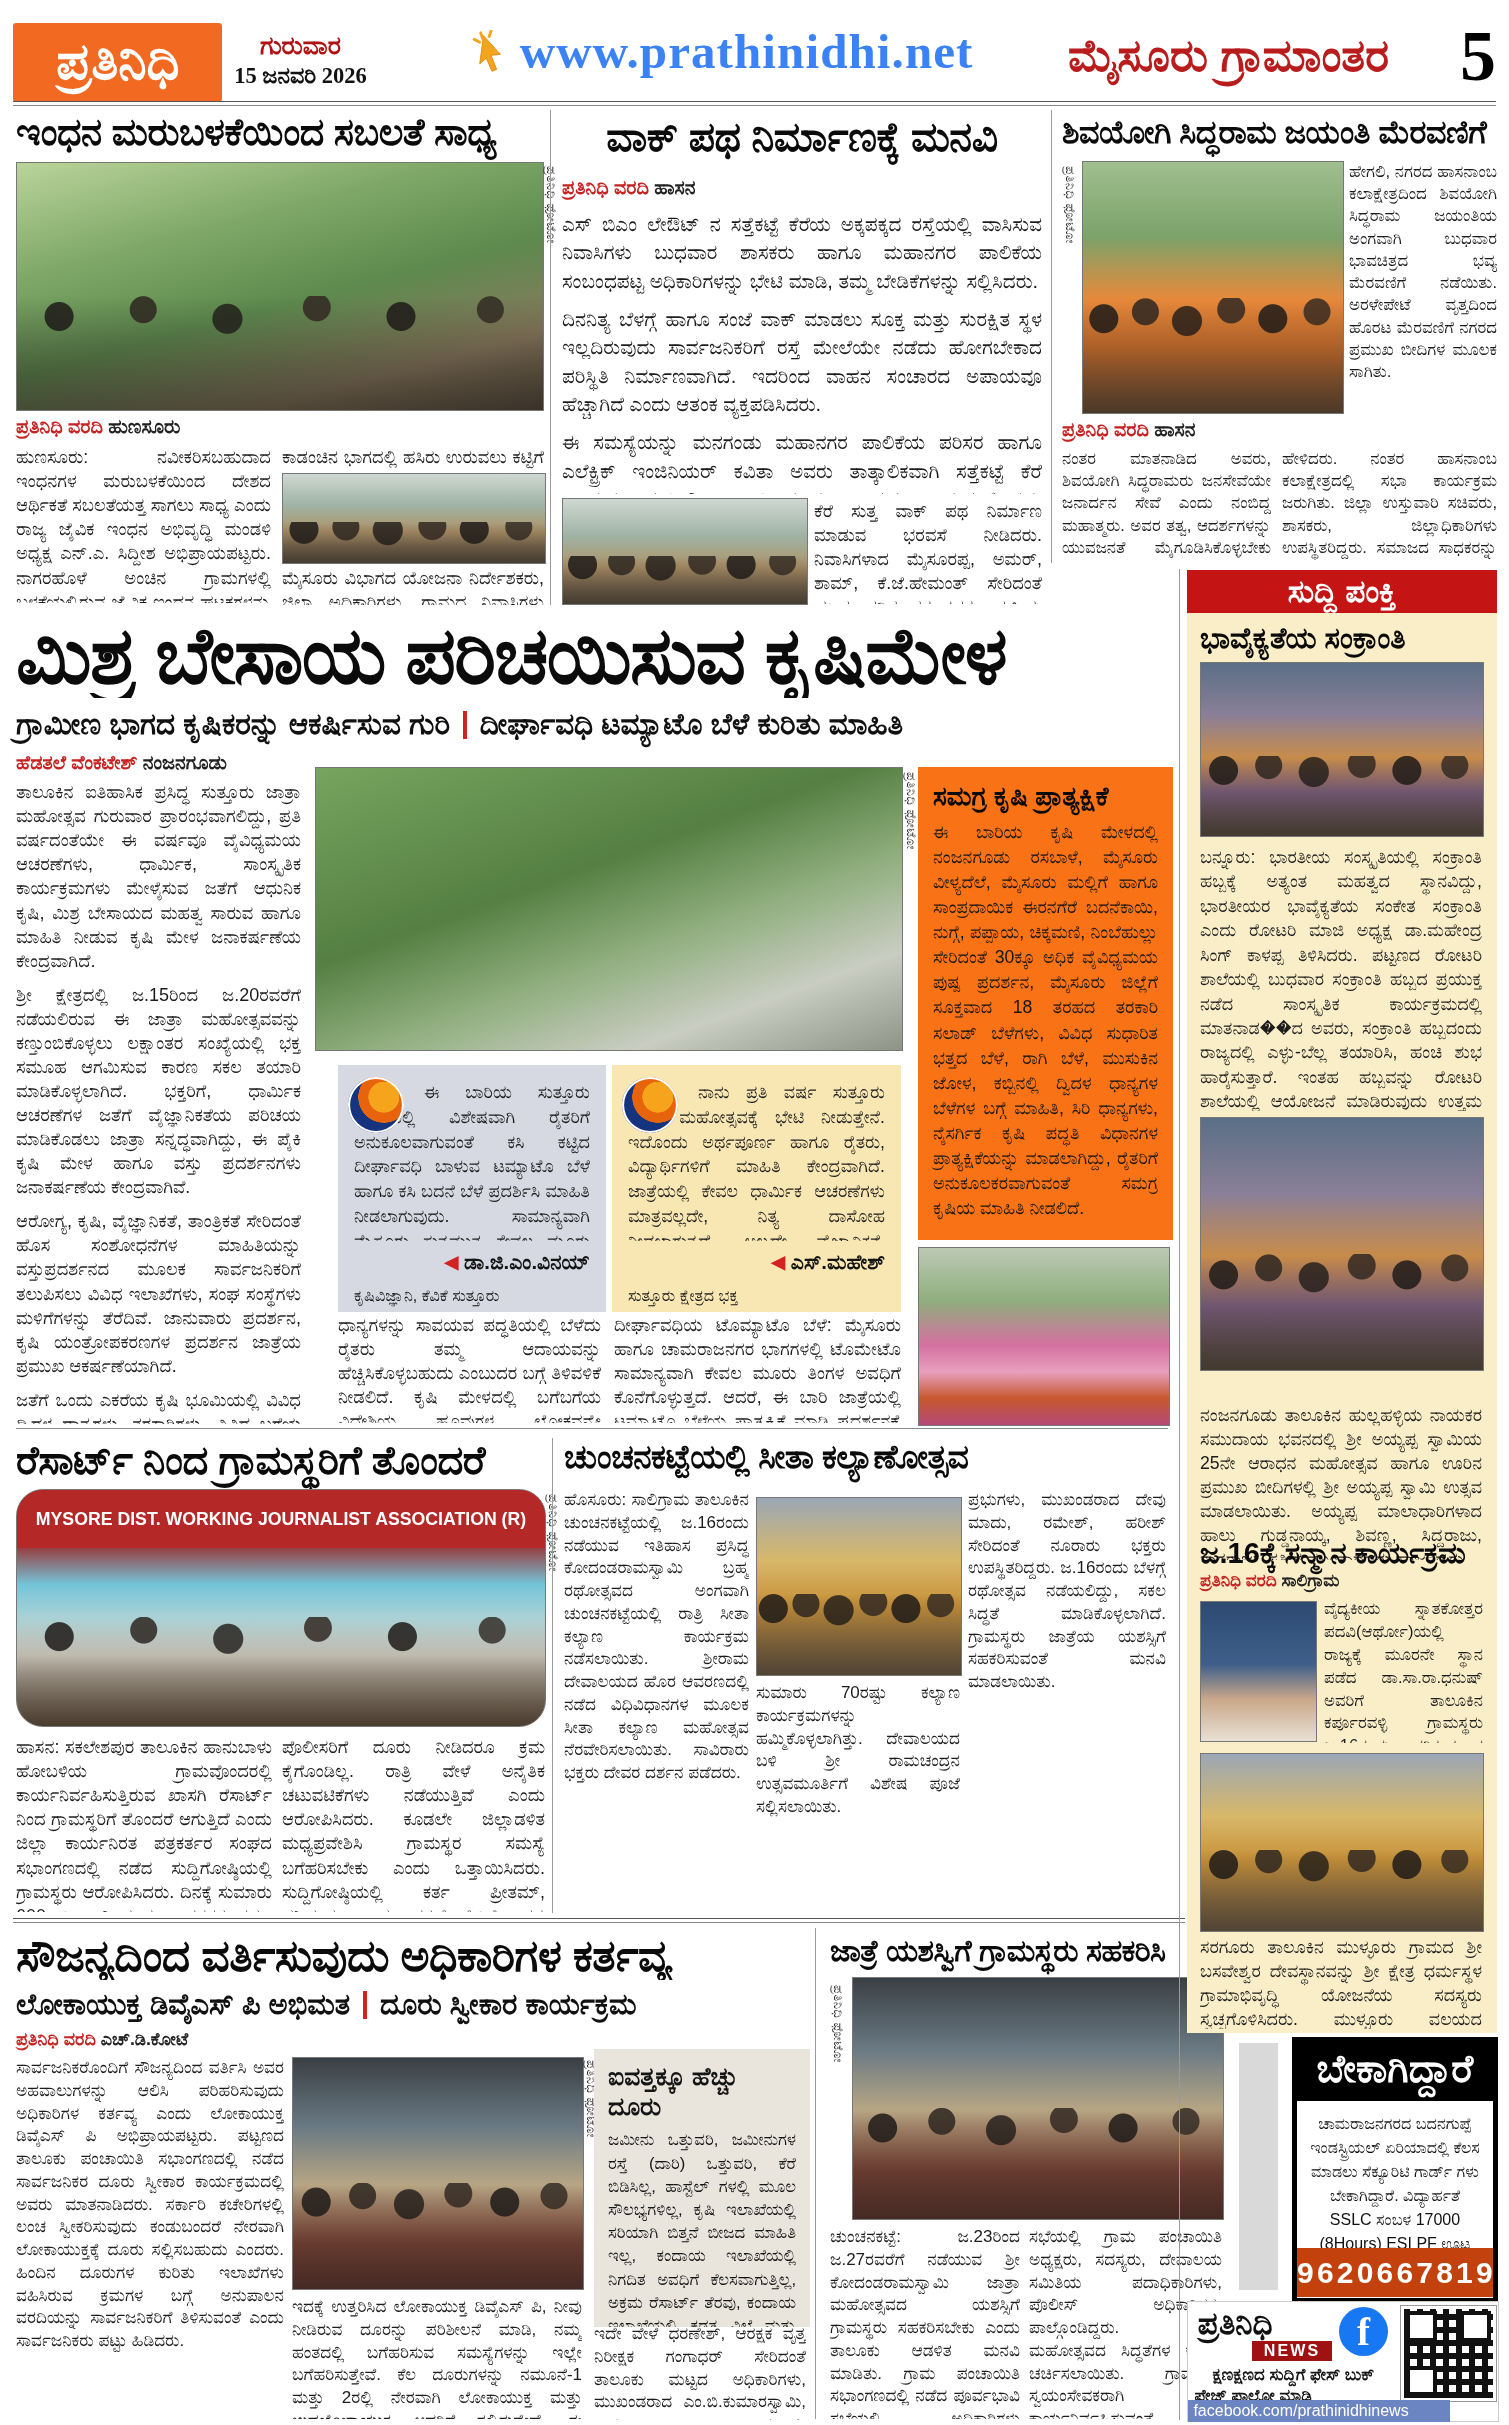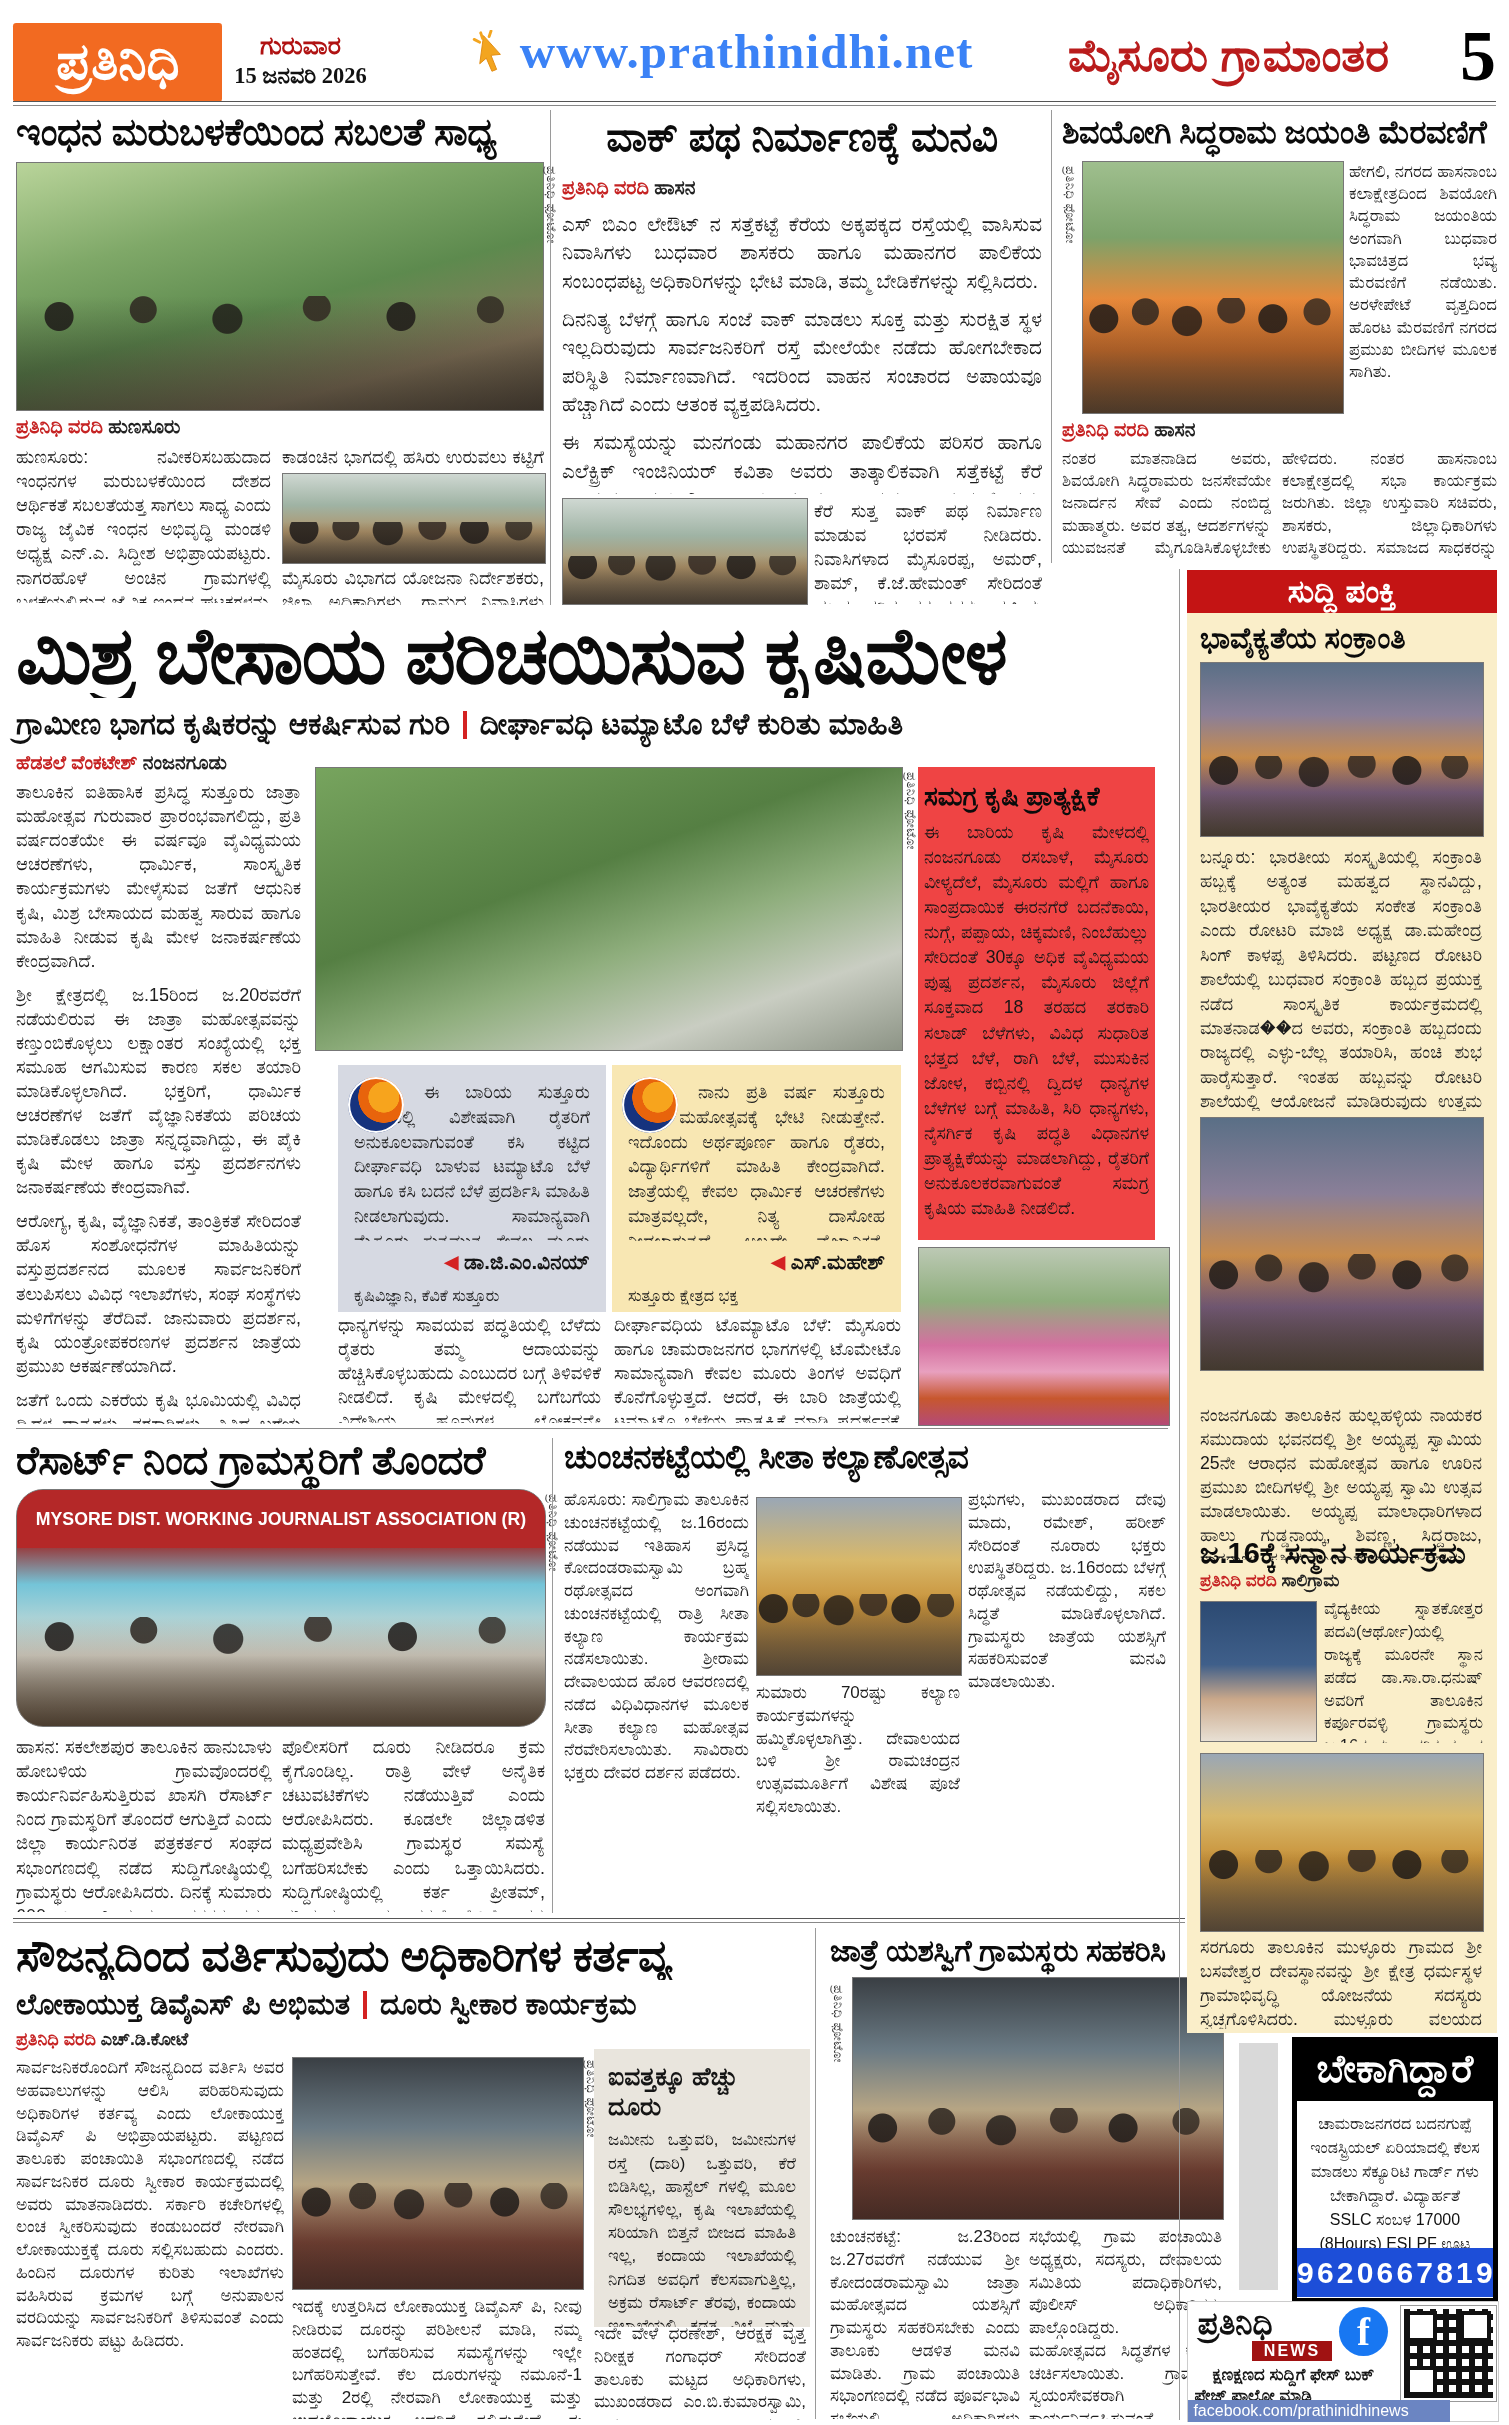--- a/index.html
+++ b/index.html
@@ -38,35 +38,35 @@
   .kicker{font-size:29.5px;font-weight:bold;color:#111;}
   .redbar{display:inline-block;width:3.8px;height:28px;background:#d42222;margin:0 13px;vertical-align:-5.4px;}
   .qbox{position:absolute;padding:15px 16px;overflow:hidden;}
   .qbox .qtext{font-size:17.7px;line-height:1.4;color:#1c1c1c;text-align:justify;}
   .qbox .qname{font-size:20.4px;font-weight:bold;text-align:right;margin-top:9.7px;}
   .qbox .qtitle{font-size:16px;margin-top:13px;}
   .qicon{position:absolute;width:56px;height:56px;border-radius:50%;
          background:radial-gradient(circle at 64% 36%,#f7a41d 0 30%,#e8640c 31% 50%,#16337e 51% 100%);
          box-shadow:0 0 0 2.1px #ffffff inset;}
   .tri{color:#d42222;font-size:18px;vertical-align:1.1px;}
-  .infobox{position:absolute;background:#ef4444;padding:14px 6px;overflow:hidden;}
+  .infobox{position:absolute;background:#f97316;padding:14px 15px;overflow:hidden;}
   .infobox h3{margin:0 0 7.5px 0;font-size:26px;font-weight:bold;color:#0b0b0b;}
   .infobox .ib{font-size:17.7px;line-height:1.42;text-align:justify;}
   .graybox{position:absolute;background:#e9e5dd;padding:13px 14px;overflow:hidden;}
   .graybox h3{margin:0 0 6.4px 0;font-size:25px;font-weight:bold;}
   .graybox .gb{font-size:16.6px;line-height:1.4;text-align:justify;}
   .sidebar-bg{position:absolute;background:#faeec9;}
   .sb-head{font-size:29px;font-weight:bold;color:#0b0b0b;}
   .sb-body{font-size:17.7px;line-height:1.38;text-align:justify;color:#1c1c1c;overflow:hidden;}
   .banner{position:absolute;background:#c41414;color:#fff;display:flex;align-items:center;justify-content:center;
           font-size:31px;font-weight:bold;}
   .adbox{position:absolute;background:#fff;border:5.4px solid #000;overflow:hidden;}
   .adbox .adtitle{background:#000;color:#fff;font-size:47px;font-weight:bold;text-align:center;padding:5.4px 0 8.6px 0;}
   .adbox .adbody{font-size:18px;line-height:1.55;text-align:center;padding:10.7px 13px;color:#111;}
-  .adbox .adphone{background:#1d4ed8;color:#fff;font-size:33px;font-weight:bold;text-align:center;
+  .adbox .adphone{background:#c2410c;color:#fff;font-size:33px;font-weight:bold;text-align:center;
                   letter-spacing:3.2px;padding:7.5px 0;}
   .fbicon{position:absolute;border-radius:50%;background:#1877f2;color:#fff;display:flex;align-items:center;
           justify-content:center;font-weight:bold;font-family:"Liberation Serif",serif;}
   .qr{position:absolute;background:repeating-linear-gradient(0deg,#111 0 5.9px,transparent 5.9px 13px),
       repeating-linear-gradient(90deg,#111 0 5.9px,#fff 5.9px 13px);border:3.2px solid #fff;outline:1.1px solid #999;}
   .qrc{position:absolute;width:22.5px;height:22.5px;border:4.8px solid #111;background:#fff;}
   .logo-orange{background:#f26a21;color:#fff;display:flex;align-items:center;justify-content:center;
                font-weight:bold;border-radius:3.2px;}
   .press-banner{position:absolute;left:0;right:0;top:0;background:#b42828;color:#fff;font-weight:bold;
                 display:flex;align-items:center;justify-content:center;text-align:center;font-size:17.7px;}

